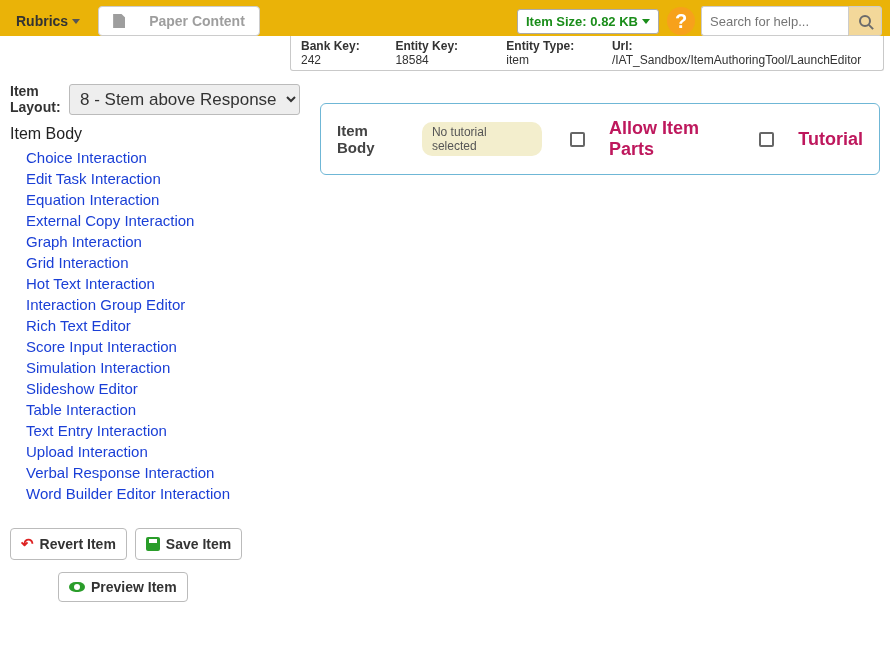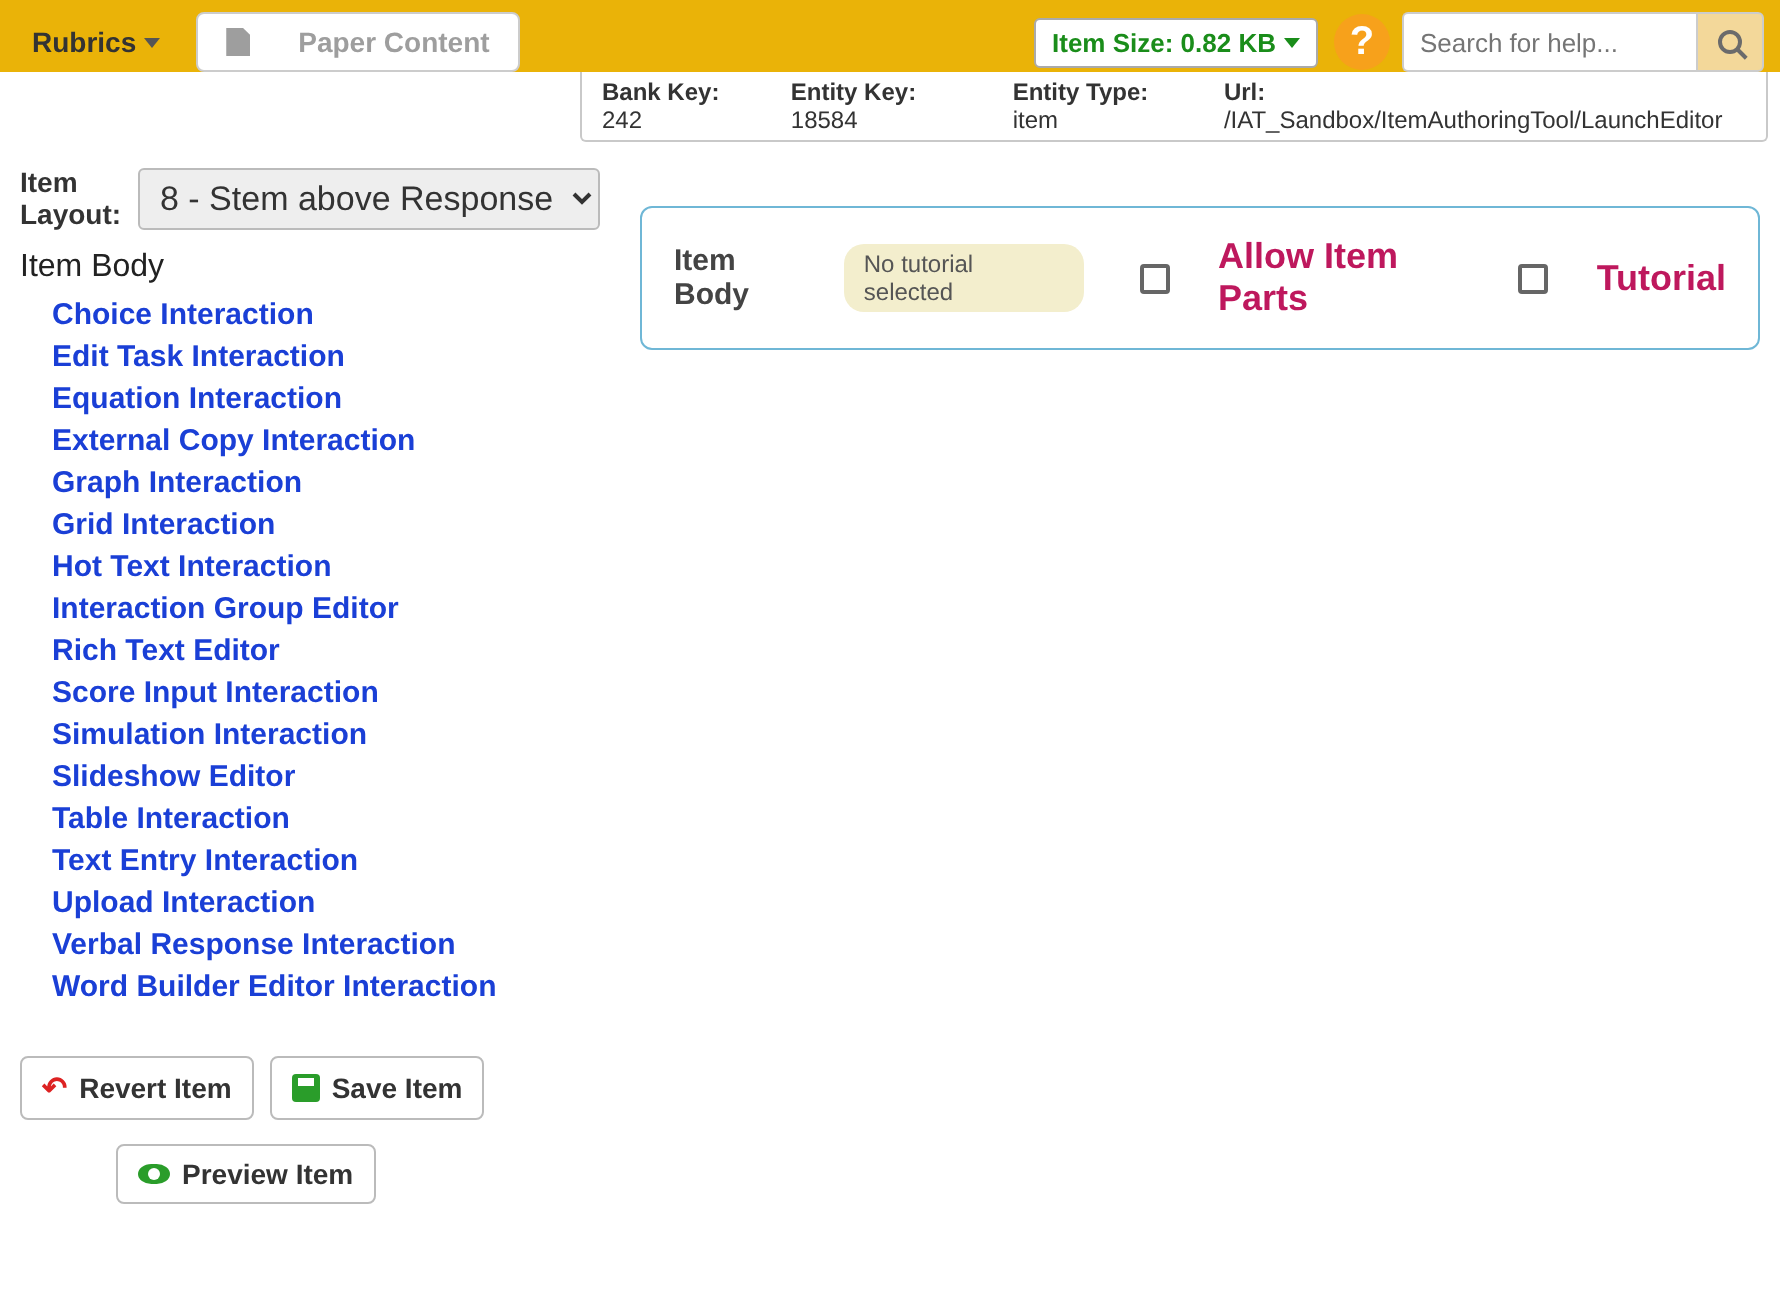--- a/index.html
+++ b/index.html
@@ -169,21 +169,20 @@
     color: #222;
     margin-bottom: 6px;
   }
   .interaction-list {
     list-style: none;
     padding: 0 0 0 16px;
     margin: 0;
   }
   .interaction-list li {
     margin-bottom: 4px;
-    font-weight: bold;
   }
   .interaction-list a {
     color: #1a3fd6;
     text-decoration: none;
     font-size: 15px;
     cursor: pointer;
   }
   .action-row {
     margin-top: 26px;
     display: flex;

